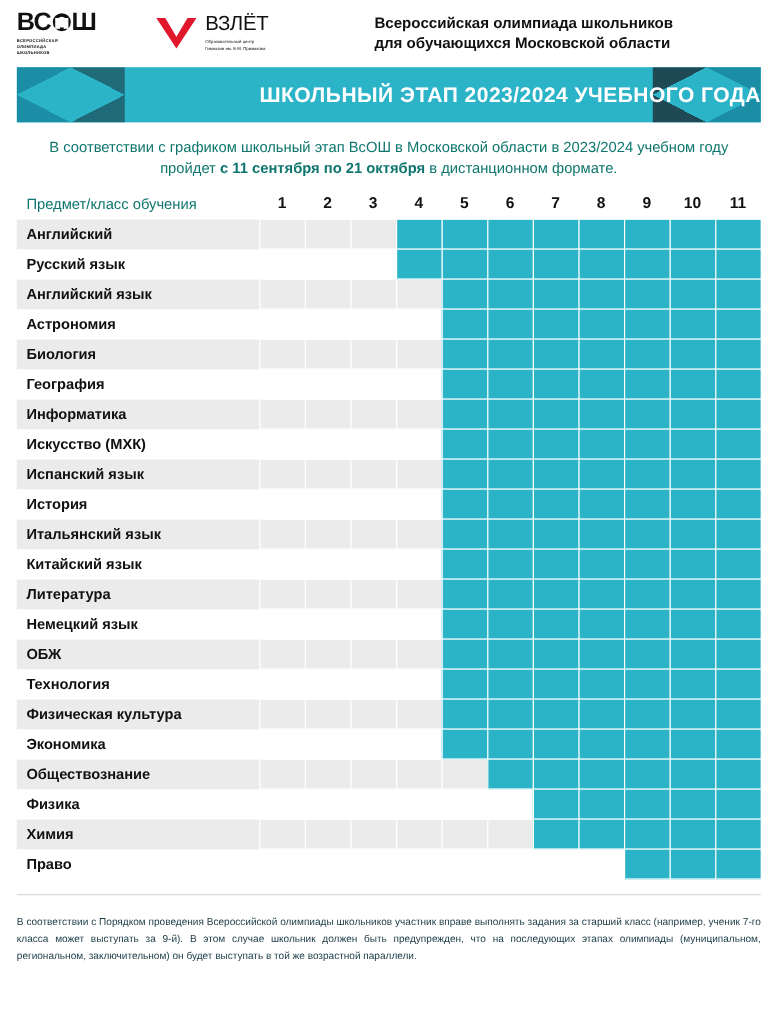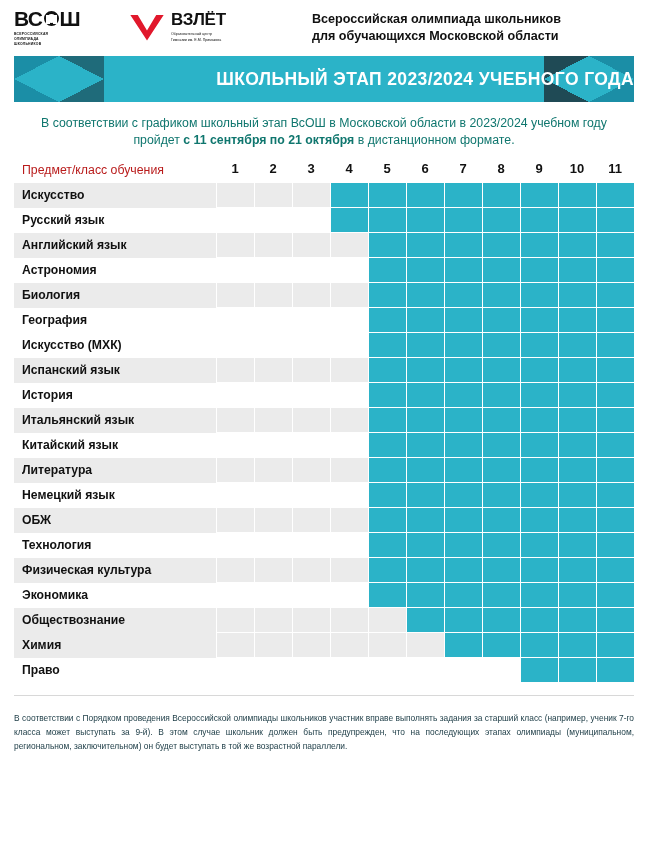--- a/index.html
+++ b/index.html
@@ -40,21 +40,21 @@
   }
 
   .logo-vzlet{display:flex;align-items:center;margin-left:16px;width:170px;}
   .vzlet-mark{
     width:34px;height:26px;flex:none;
     background:#e1182c;
     clip-path:polygon(0 0,22% 0,50% 62%,78% 0,100% 0,50% 100%);
   }
   .vzlet-txt{margin-left:7px;}
   .vzlet-word{
-    font-weight:bold;font-size:17px;line-height:1;color:#111;letter-spacing:-0.2px;
+    font-weight:normal;font-size:17px;line-height:1;color:#111;letter-spacing:-0.2px;
     position:relative;display:inline-block;
   }
   .vzlet-sub{font-size:3.6px;line-height:1.65;color:#111;margin-top:3px;}
 
   .head-title{
     margin-left:12px;
     font-size:12.6px;font-weight:bold;line-height:1.32;color:#111;
     max-width:330px;
   }
 
@@ -101,21 +101,21 @@
 
   
   .tbl{
     margin:0 14px;
     border-collapse:collapse;
     width:620px;
     table-layout:fixed;
   }
   .tbl th,.tbl td{padding:0;}
   .tbl th.sub-h{
-    text-align:left;font-size:12.3px;font-weight:normal;color:#b91c1c;
+    text-align:left;font-size:12.3px;font-weight:normal;color:#0f766e;
     padding:3px 0 6px 8px;
   }
   .tbl th.num-h{
     font-size:13px;font-weight:bold;color:#111;text-align:center;
     padding-bottom:6px;
   }
   .tbl tbody tr{height:25px;}
   .tbl td.subj{
     font-size:12.2px;font-weight:bold;color:#111;
     padding-left:8px;white-space:nowrap;
@@ -205,21 +205,21 @@
           <th class="num-h">6</th>
           <th class="num-h">7</th>
           <th class="num-h">8</th>
           <th class="num-h">9</th>
           <th class="num-h">10</th>
           <th class="num-h">11</th>
         </tr>
     </thead>
     <tbody>
         <tr class="odd">
-          <td class="subj">Искусство</td>
+          <td class="subj">Английский</td>
           <td class="cell off"></td>
           <td class="cell off"></td>
           <td class="cell off"></td>
           <td class="cell on"></td>
           <td class="cell on"></td>
           <td class="cell on"></td>
           <td class="cell on"></td>
           <td class="cell on"></td>
           <td class="cell on"></td>
           <td class="cell on"></td>
@@ -288,20 +288,34 @@
           <td class="cell off"></td>
           <td class="cell off"></td>
           <td class="cell on"></td>
           <td class="cell on"></td>
           <td class="cell on"></td>
           <td class="cell on"></td>
           <td class="cell on"></td>
           <td class="cell on"></td>
           <td class="cell on"></td>
         </tr>
+        <tr class="odd">
+          <td class="subj">Информатика</td>
+          <td class="cell off"></td>
+          <td class="cell off"></td>
+          <td class="cell off"></td>
+          <td class="cell off"></td>
+          <td class="cell on"></td>
+          <td class="cell on"></td>
+          <td class="cell on"></td>
+          <td class="cell on"></td>
+          <td class="cell on"></td>
+          <td class="cell on"></td>
+          <td class="cell on"></td>
+        </tr>
         <tr class="even">
           <td class="subj">Искусство (МХК)</td>
           <td class="cell off"></td>
           <td class="cell off"></td>
           <td class="cell off"></td>
           <td class="cell off"></td>
           <td class="cell on"></td>
           <td class="cell on"></td>
           <td class="cell on"></td>
           <td class="cell on"></td>
@@ -450,20 +464,34 @@
           <td class="cell on"></td>
         </tr>
         <tr class="odd">
           <td class="subj">Обществознание</td>
           <td class="cell off"></td>
           <td class="cell off"></td>
           <td class="cell off"></td>
           <td class="cell off"></td>
           <td class="cell off"></td>
           <td class="cell on"></td>
+          <td class="cell on"></td>
+          <td class="cell on"></td>
+          <td class="cell on"></td>
+          <td class="cell on"></td>
+          <td class="cell on"></td>
+        </tr>
+        <tr class="even">
+          <td class="subj">Физика</td>
+          <td class="cell off"></td>
+          <td class="cell off"></td>
+          <td class="cell off"></td>
+          <td class="cell off"></td>
+          <td class="cell off"></td>
+          <td class="cell off"></td>
           <td class="cell on"></td>
           <td class="cell on"></td>
           <td class="cell on"></td>
           <td class="cell on"></td>
           <td class="cell on"></td>
         </tr>
         <tr class="odd">
           <td class="subj">Химия</td>
           <td class="cell off"></td>
           <td class="cell off"></td>

